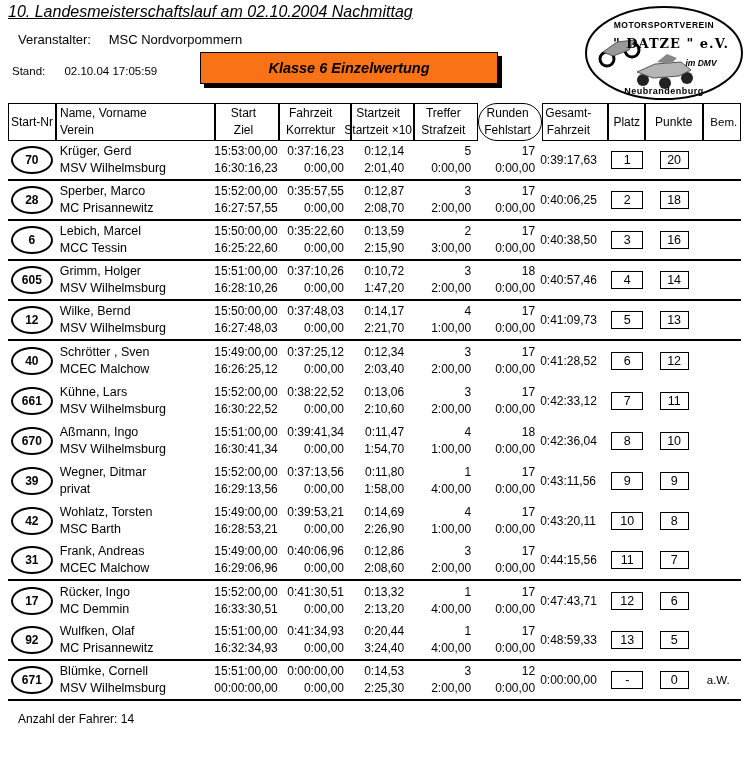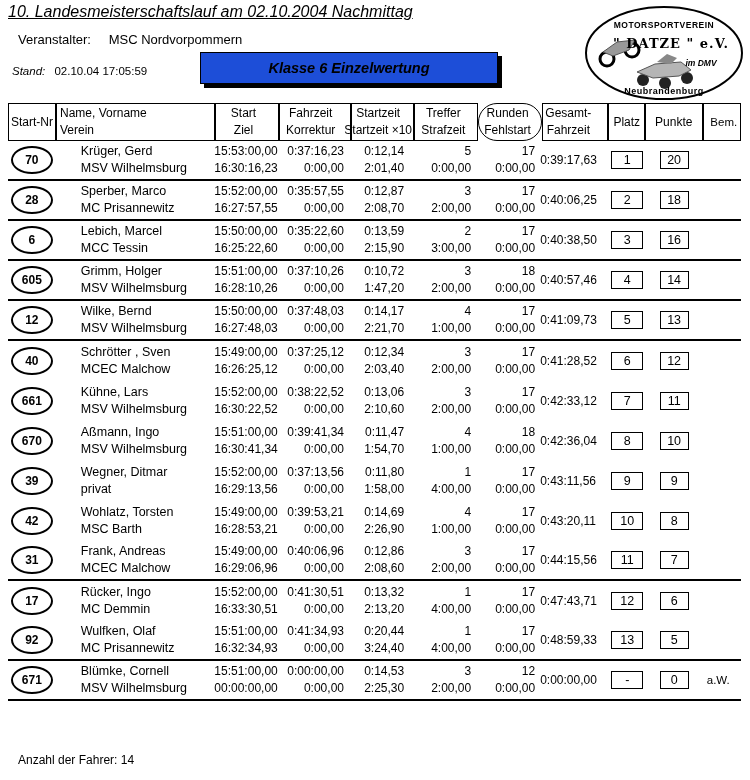--- a/index.html
+++ b/index.html
@@ -4,42 +4,42 @@
 <style>
   html,body{margin:0;padding:0;background:#fff;}
   body{width:750px;height:780px;overflow:hidden;font-family:"Liberation Sans",sans-serif;color:#000;position:relative;}
   .page{position:absolute;inset:0;}
 
   
   .title{position:absolute;left:8px;top:3px;font-size:16px;font-style:italic;text-decoration:underline;white-space:nowrap;}
   .organizer{position:absolute;left:18px;top:32px;font-size:13px;}
   .organizer .lbl{margin-right:14px;}
   .stand{position:absolute;left:12px;top:65px;font-size:11.5px;}
-  .stand .lbl{margin-right:6px;font-style:italic;}
+  .stand .lbl{margin-right:16px;}
   .klasse-box{position:absolute;left:200px;top:52px;width:296px;height:30px;border:1px solid #000;
     box-shadow:4px 4px 0 #000;display:flex;align-items:center;justify-content:center;
-    font-size:14.5px;font-weight:bold;font-style:italic;background:#1d4ed8;}
+    font-size:14.5px;font-weight:bold;font-style:italic;background:#f97316;}
   .logo{position:absolute;left:583px;top:4px;width:162px;height:98px;}
   .logo text{font-family:"Liberation Sans",sans-serif;text-anchor:middle;fill:#000;}
   .logo .l1{font-size:8.5px;font-weight:bold;letter-spacing:.5px;}
   .logo .l2{font-size:13px;font-weight:bold;font-family:"DejaVu Serif",serif;letter-spacing:1px;}
   .logo .l3{font-size:8.5px;font-weight:bold;font-style:italic;}
   .logo .l4{font-size:9px;font-weight:bold;letter-spacing:.5px;}
 
   
   .results{position:absolute;left:8px;top:103px;width:733px;}
   .hrow{display:flex;justify-content:center;}
   .hcell{box-sizing:border-box;border:1px solid #000;height:38px;display:flex;flex-direction:column;
     align-items:center;justify-content:center;font-size:11.5px;line-height:15px;text-align:center;white-space:nowrap;background:#fff;}
   .row{display:flex;height:40px;align-items:flex-end;box-sizing:border-box;}
   .row.sep{border-bottom:2px solid #000;}
   .cell{box-sizing:border-box;height:100%;display:flex;flex-direction:column;justify-content:center;}
   .line{font-size:12px;line-height:17px;white-space:nowrap;}
   .num .line{text-align:right;}
-  .name .line{text-align:left;padding-left:4px;font-size:12.5px;margin-left:21px;}
+  .name .line{text-align:left;padding-left:4px;font-size:12.5px;}
 
   .c-nr{width:50px;}
   .c-name{width:166px;}
   .c-start{width:66px;}
   .c-fz{width:75px;}
   .c-sz{width:63px;}
   .c-tr{width:67px;}
   .c-ru{width:67px;border-radius:19px;}
   .c-ges{width:69px;}
   .c-pl{width:38px;}
@@ -54,21 +54,21 @@
 
   .nr-cell{align-items:center;}
   .nr-oval{width:38px;height:24px;border:2px solid #000;border-radius:50%;display:flex;align-items:center;
     justify-content:center;font-size:12px;font-weight:bold;}
   .box-cell{align-items:center;}
   .val-box{box-sizing:border-box;border:1px solid #000;min-width:29px;height:18px;padding:0 3px;display:flex;
     align-items:center;justify-content:center;font-size:12.5px;}
   .c-pl .val-box{min-width:32px;}
   .c-bem .line{padding-left:4px;font-size:11.5px;}
 
-  .footer{position:absolute;left:18px;top:753px;font-size:12px;}
+  .footer{position:absolute;left:18px;top:712px;font-size:12px;}
 </style>
 </head>
 <body>
 
 <div class="page">
 
   <div class="title">10. Landesmeisterschaftslauf am 02.10.2004 Nachmittag</div>
 
   <div class="organizer">
     <span class="lbl">Veranstalter:</span>

